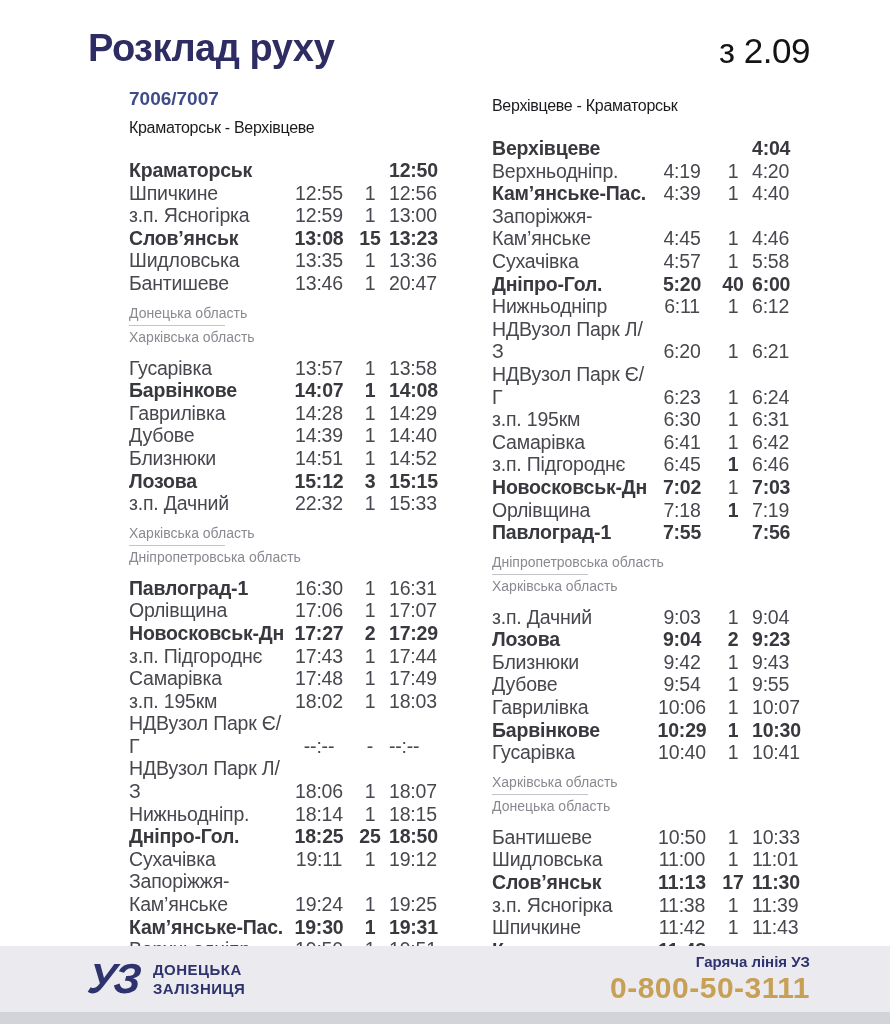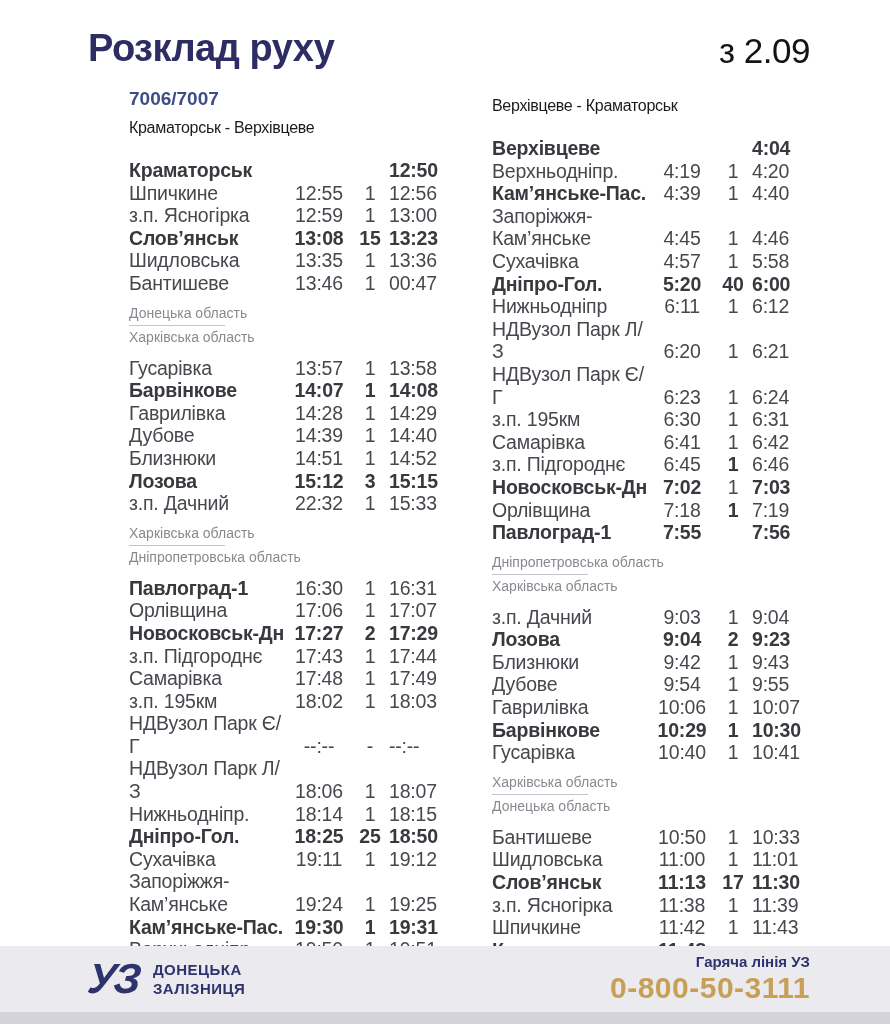--- a/index.html
+++ b/index.html
@@ -91,21 +91,21 @@
         <div class="row">
           <span class="st">Шидловська</span>
           <span class="t arr">13:35</span>
           <span class="t stop">1</span>
           <span class="t dep">13:36</span>
         </div>
         <div class="row">
           <span class="st">Бантишеве</span>
           <span class="t arr">13:46</span>
           <span class="t stop">1</span>
-          <span class="t dep">00:47</span>
+          <span class="t dep">20:47</span>
         </div>
         <div class="region">
           <div class="rlabel">Донецька область</div>
           <div class="rline"></div>
           <div class="rlabel">Харківська область</div>
         </div>
         <div class="row">
           <span class="st">Гусарівка</span>
           <span class="t arr">13:57</span>
           <span class="t stop">1</span>

